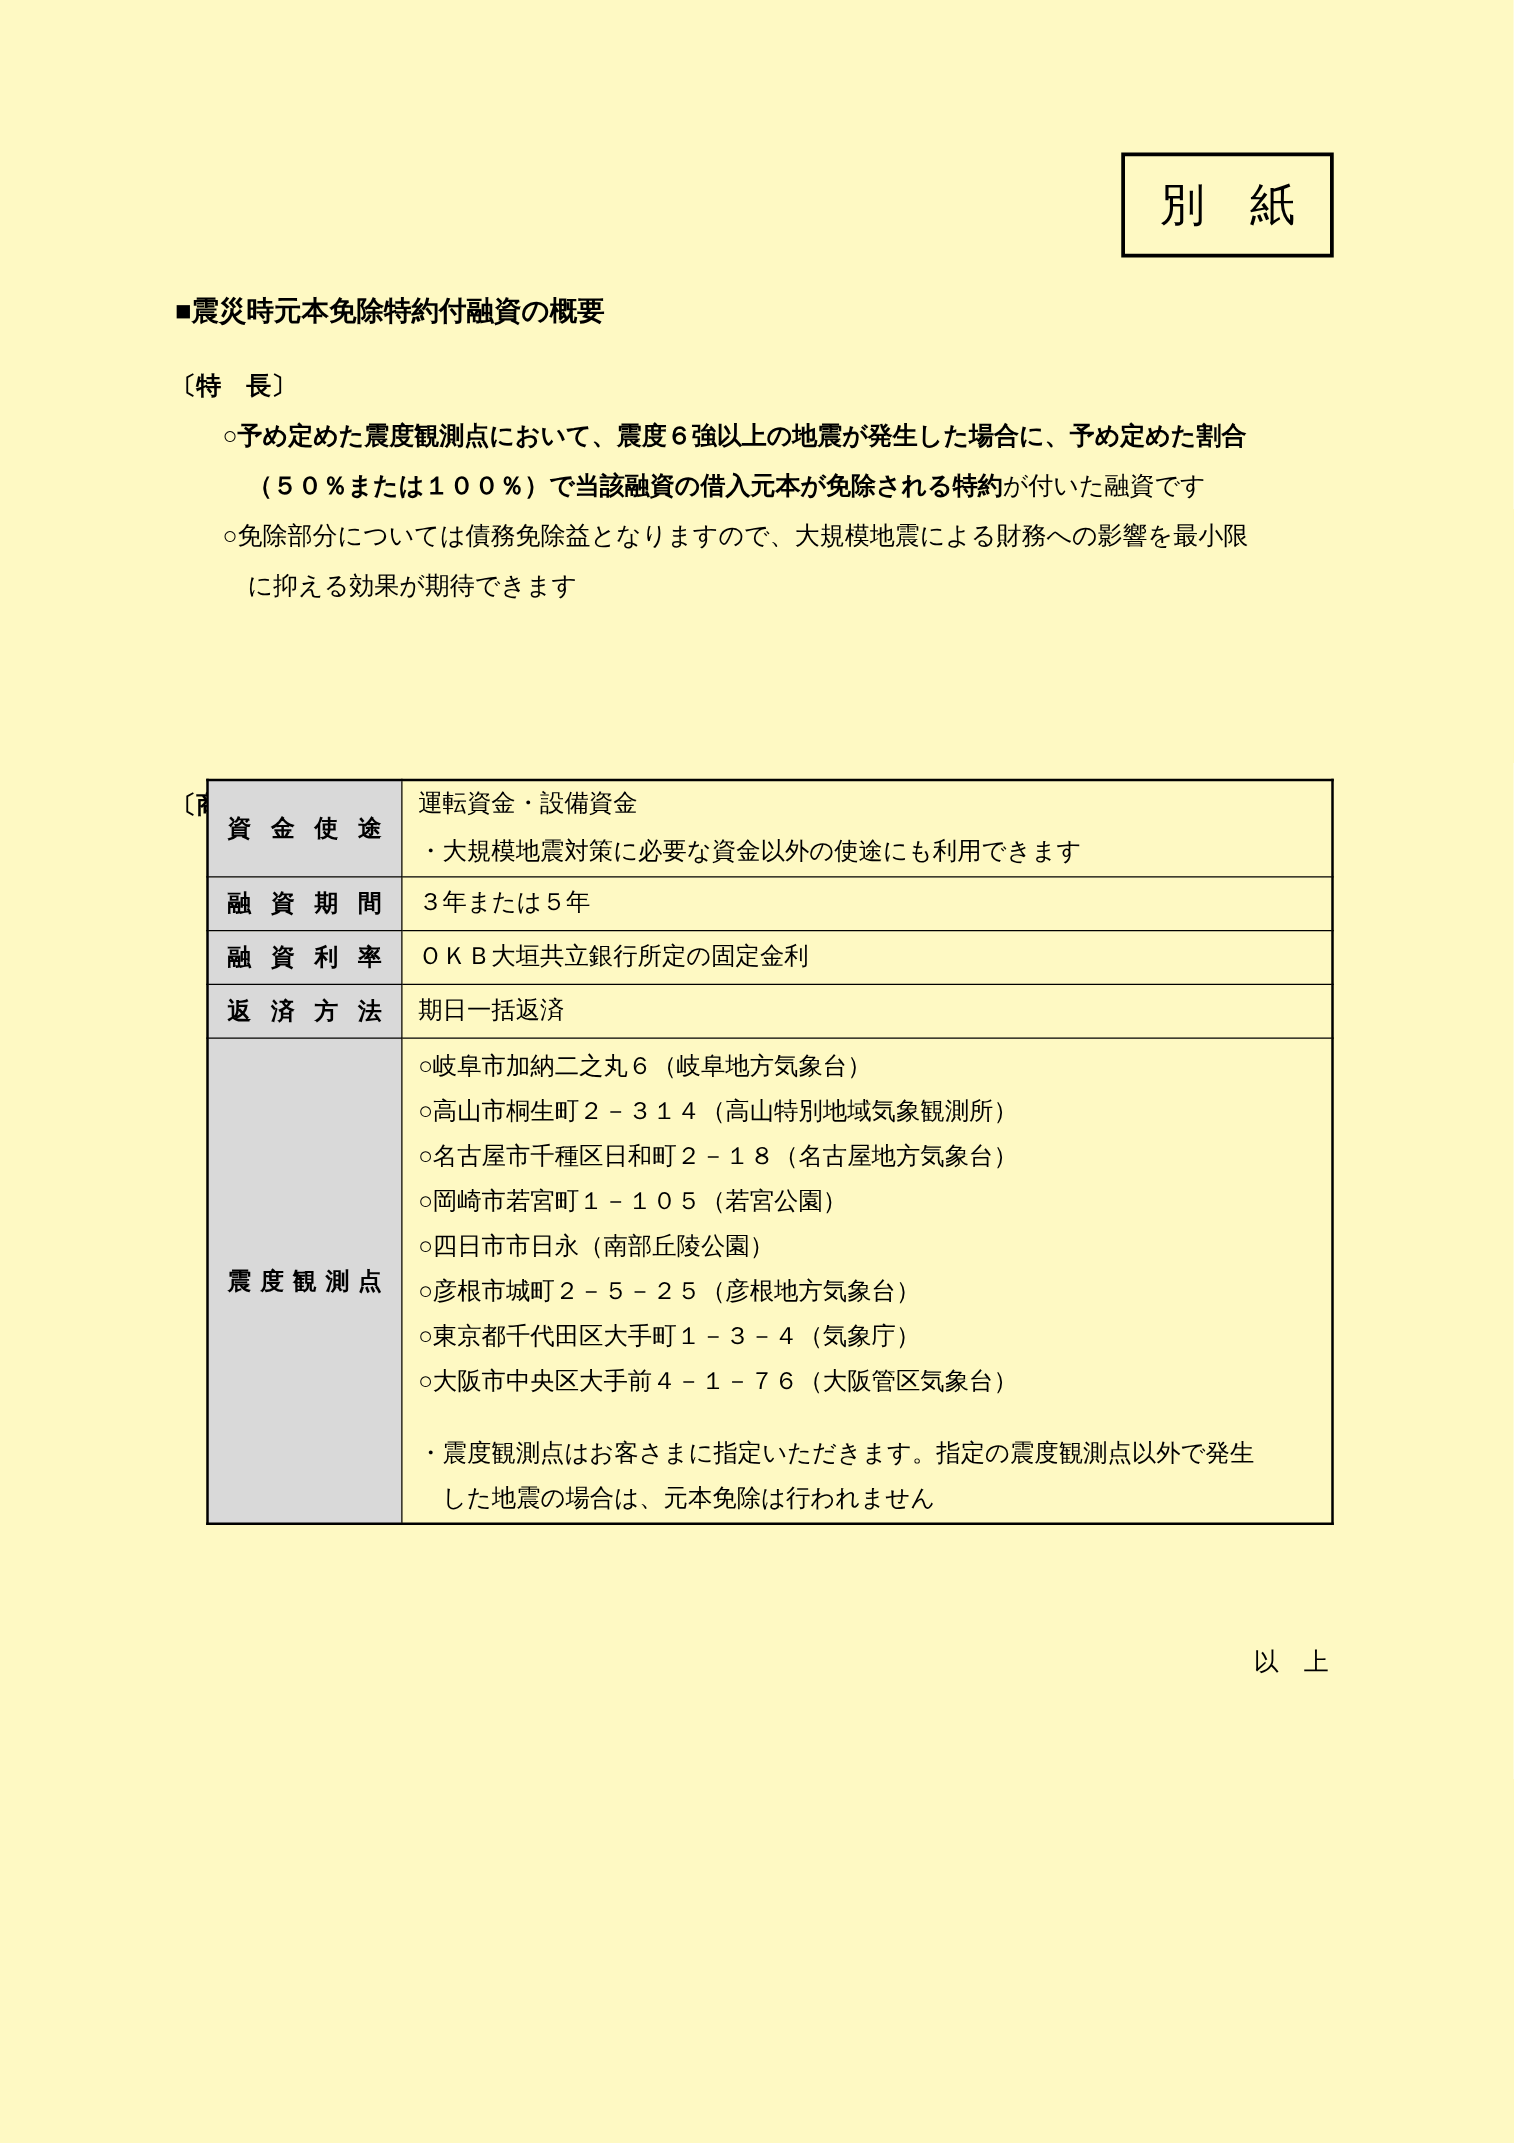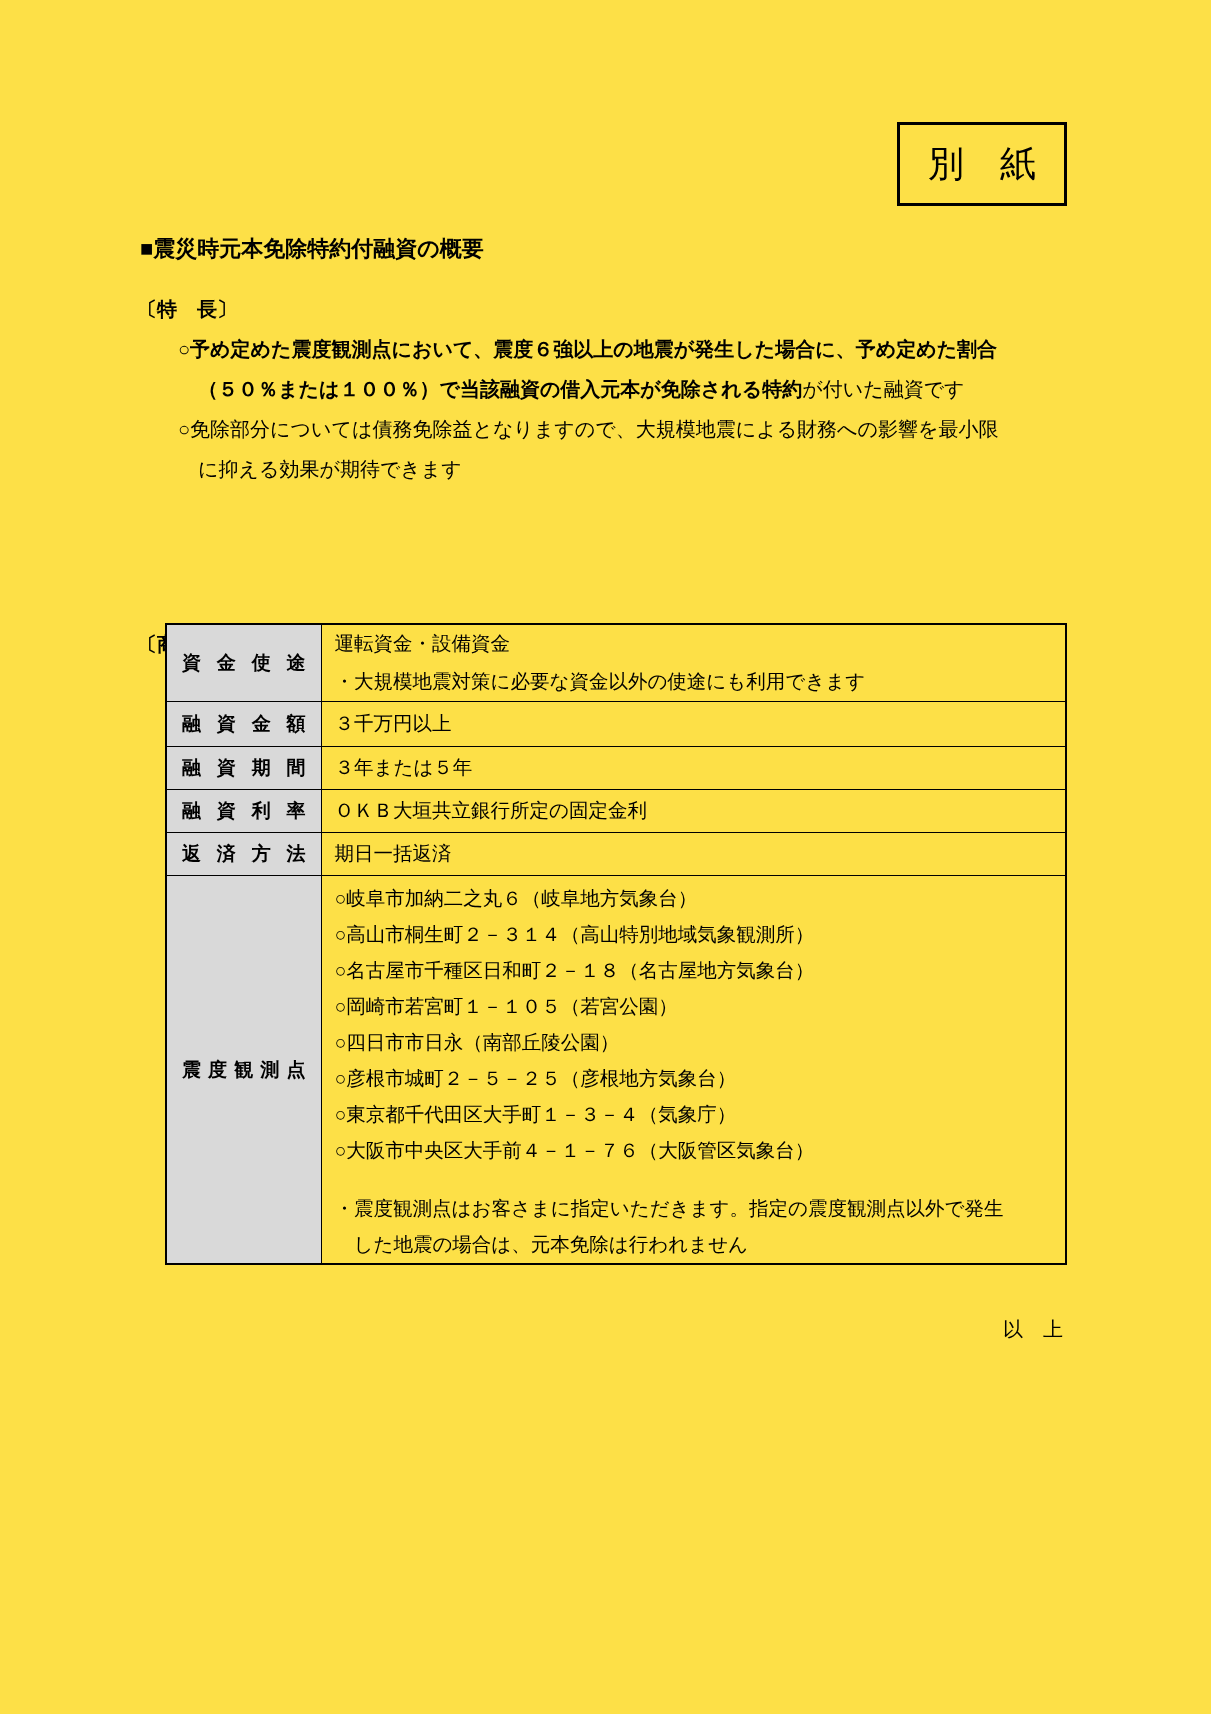--- a/index.html
+++ b/index.html
@@ -1,20 +1,20 @@
 <!DOCTYPE html>
 <html><head>
 <meta charset="utf-8">
 <style>
   html, body { margin: 0; padding: 0; background: #ffffff; }
   .sheet {
     position: relative;
     width: 1211px;
     height: 1714px;
-    background: #fde047;
+    background: #fef9c3;
     color: #000000;
     font-family: "Liberation Serif", serif;
     overflow: hidden;
   }
   
   .attachment-box {
     position: absolute;
     left: 897px; top: 122px;
     width: 170px; height: 84px;
     border: 3px solid #000000;
@@ -140,26 +140,20 @@
         <col class="c-value">
       </colgroup>
     <tbody>
       <tr class="r1">
         <td class="lbl">資 金 使 途</td>
         <td class="val">
           <div class="vline">運転資金・設備資金</div>
           <div class="vline">・大規模地震対策に必要な資金以外の使途にも利用できます</div>
         </td>
       </tr>
-      <tr class="r2">
-        <td class="lbl">融 資 金 額</td>
-        <td class="val">
-          <div class="vline">３千万円以上</div>
-        </td>
-      </tr>
       <tr class="r3">
         <td class="lbl">融 資 期 間</td>
         <td class="val">
           <div class="vline">３年または５年</div>
         </td>
       </tr>
       <tr class="r4">
         <td class="lbl">融 資 利 率</td>
         <td class="val">
           <div class="vline">ＯＫＢ大垣共立銀行所定の固定金利</div>

